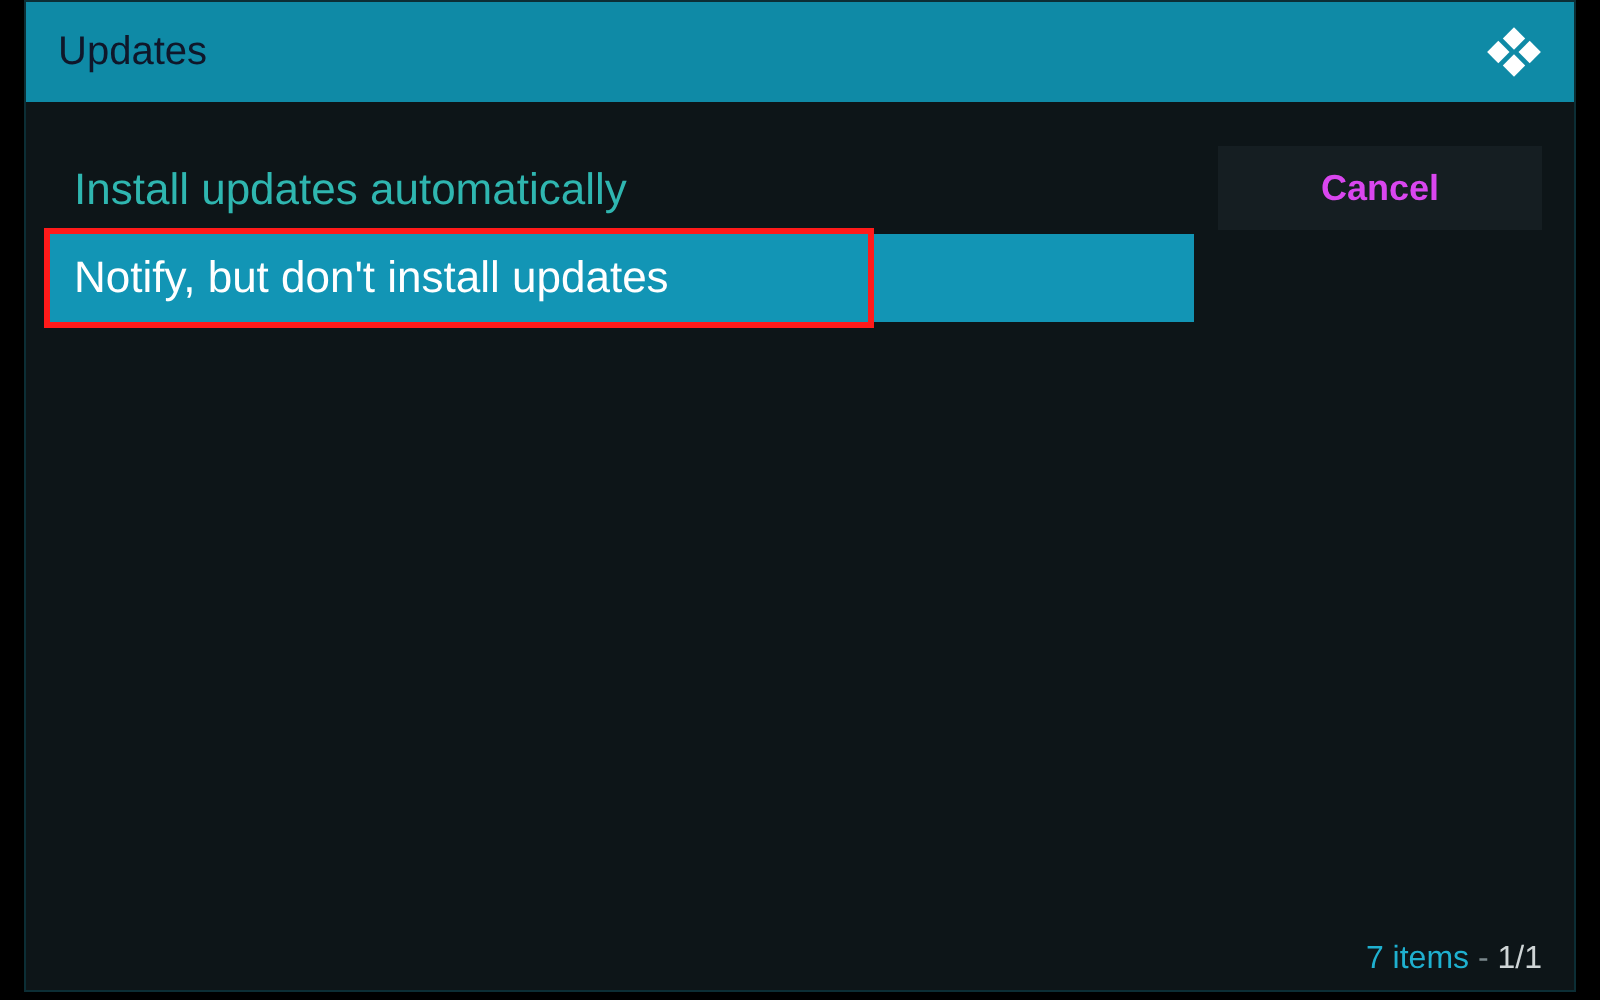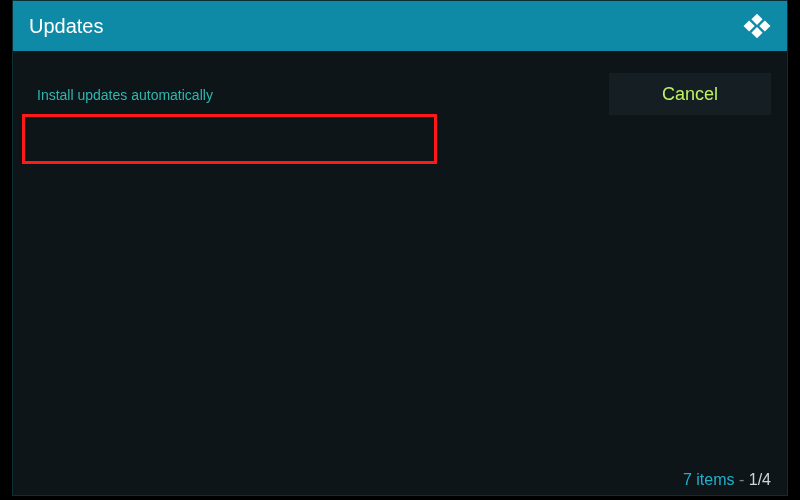--- a/index.html
+++ b/index.html
@@ -21,21 +21,21 @@
     }
     .header {
       display: flex;
       align-items: center;
       justify-content: space-between;
       height: 50px;
       padding: 0 16px;
       background: #0f8aa6;
     }
     .header .title {
-      color: #ffffff;
+      color: #0f172a;
       font-size: 20px;
       font-weight: 400;
     }
     .header .logo {
       display: flex;
       align-items: center;
     }
     .body {
       display: flex;
       padding: 22px 16px 0 10px;
@@ -43,21 +43,21 @@
       height: calc(100% - 50px - 30px);
     }
     .options {
       flex: 1;
       min-width: 0;
     }
     .opt {
       height: 44px;
       line-height: 44px;
       padding: 0 14px;
-      font-size: 14px;
+      font-size: 22px;
       color: #c9c9c9;
       white-space: nowrap;
       cursor: pointer;
     }
     .opt.first {
       color: #2fb6b0;
     }
     .opt.selected {
       background: #1295b5;
       color: #ffffff;
@@ -73,23 +73,23 @@
       pointer-events: none;
     }
     .side {
       width: 162px;
     }
     .side .btn {
       height: 42px;
       line-height: 42px;
       text-align: center;
       background: #151e22;
-      color: #bef264;
+      color: #d946ef;
       font-size: 18px;
-      font-weight: 400;
+      font-weight: 700;
       cursor: pointer;
     }
     .footer {
       position: absolute;
       bottom: 6px;
       right: 16px;
       font-size: 16px;
     }
     .footer .count {
       color: #1fb0cf;
@@ -116,25 +116,26 @@
           <path d="M50 54 L70 74 L50 94 L30 74 Z"></path>
           <path d="M22 30 L42 50 L22 70 L2 50 Z"></path>
         </g>
       </svg>
     </span>
   </div>
 
   <div class="body">
     <div class="options">
       <div class="opt first">Install updates automatically</div>
+      <div class="opt selected">Notify, but don't install updates</div>
     </div>
     <div class="side">
       <div class="btn">Cancel</div>
     </div>
   </div>
 
   <div class="highlight-box"></div>
 
   <div class="footer">
-    <span class="count">7 items</span><span class="sep"> - </span><span class="page">1/4</span>
+    <span class="count">7 items</span><span class="sep"> - </span><span class="page">1/1</span>
   </div>
 
 </div>
 
 </body></html>

